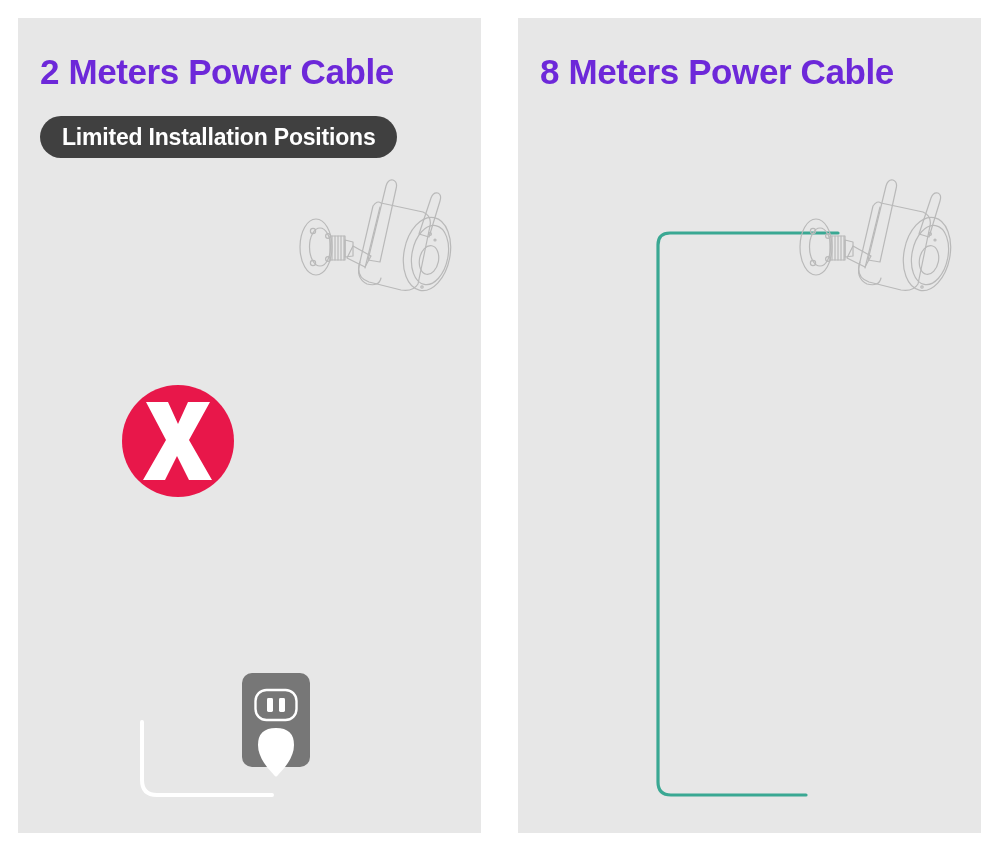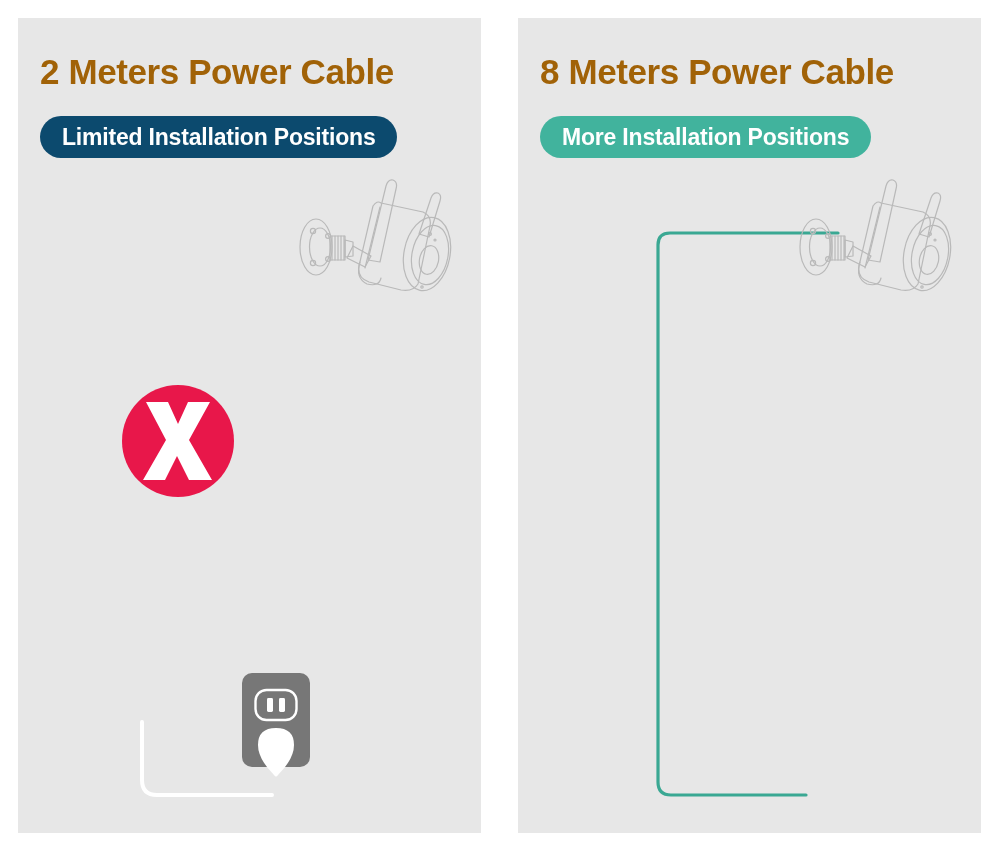--- a/index.html
+++ b/index.html
@@ -31,42 +31,42 @@
   }
   .panel-left  { left: 18px; }
   .panel-right { left: 518px; }
 
   .panel-title {
     position: absolute;
     left: 22px;
     top: 34px;
     font-size: 35px;
     font-weight: bold;
-    color: #a16207;
+    color: #6d28d9;
     letter-spacing: -0.4px;
     white-space: nowrap;
   }
   .badge {
     position: absolute;
     left: 22px;
     top: 98px;
     height: 42px;
     border-radius: 21px;
     display: flex;
     align-items: center;
     justify-content: center;
     padding: 0 22px;
     box-sizing: border-box;
     font-size: 23px;
     font-weight: bold;
     color: #ffffff;
     white-space: nowrap;
     letter-spacing: -0.2px;
   }
-  .badge-bad  { background: #0c4a6e; }
+  .badge-bad  { background: #404040; }
   .badge-good { background: #41b39d; }
 
   .camera {
     position: absolute;
     right: 16px;
     top: 156px;
     width: 176px;
     height: 130px;
   }
 
@@ -154,21 +154,20 @@
       <rect x="25" y="25" width="6" height="14" rx="1.4" fill="#ffffff"></rect>
       <rect x="37" y="25" width="6" height="14" rx="1.4" fill="#ffffff"></rect>
       <path d="M34 55 Q52 55 52 72 Q52 86 36 102 Q34 105 32 102 Q16 86 16 72 Q16 55 34 55 Z" fill="#ffffff"></path>
     </svg>
   </div>
 
   <div class="panel panel-right">
 
     <div class="panel-title">8 Meters Power Cable</div>
 
-    <div class="badge badge-good">More Installation Positions</div>
 
     <svg class="cable-svg" viewBox="0 0 463 815">
       <path d="M 320 215 L 152 215 Q 140 215 140 227 L 140 764 Q 140 777 153 777 L 288 777" fill="none" stroke="#3aa893" stroke-width="3.2" stroke-linecap="round"></path>
     </svg>
 
     <svg class="camera" viewBox="0 0 176 130">
       <g fill="none" stroke="#b9b9b9" stroke-width="1.2" stroke-linejoin="round" stroke-linecap="round">
         <ellipse cx="27" cy="73" rx="16" ry="28"></ellipse>
         <ellipse cx="31" cy="73" rx="10.5" ry="19"></ellipse>
         <circle cx="24" cy="57" r="2.6"></circle>

